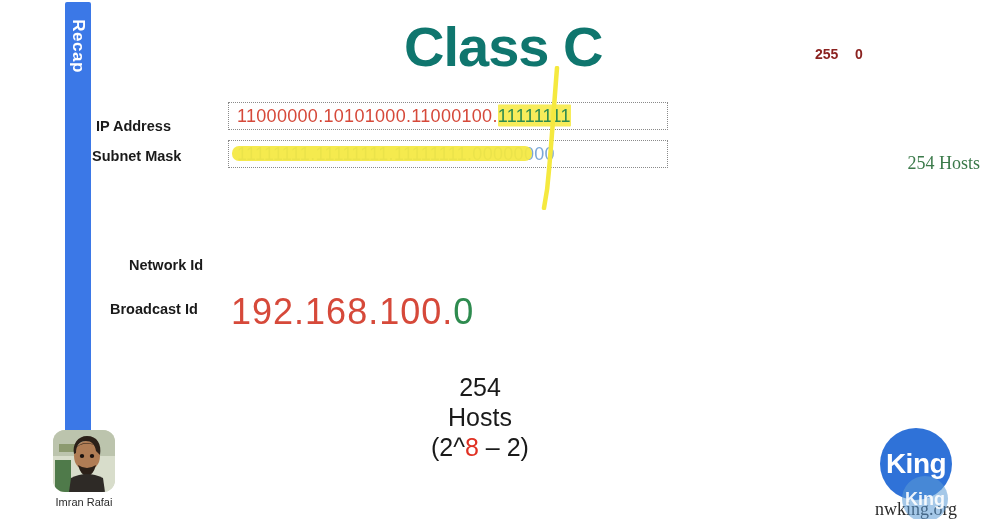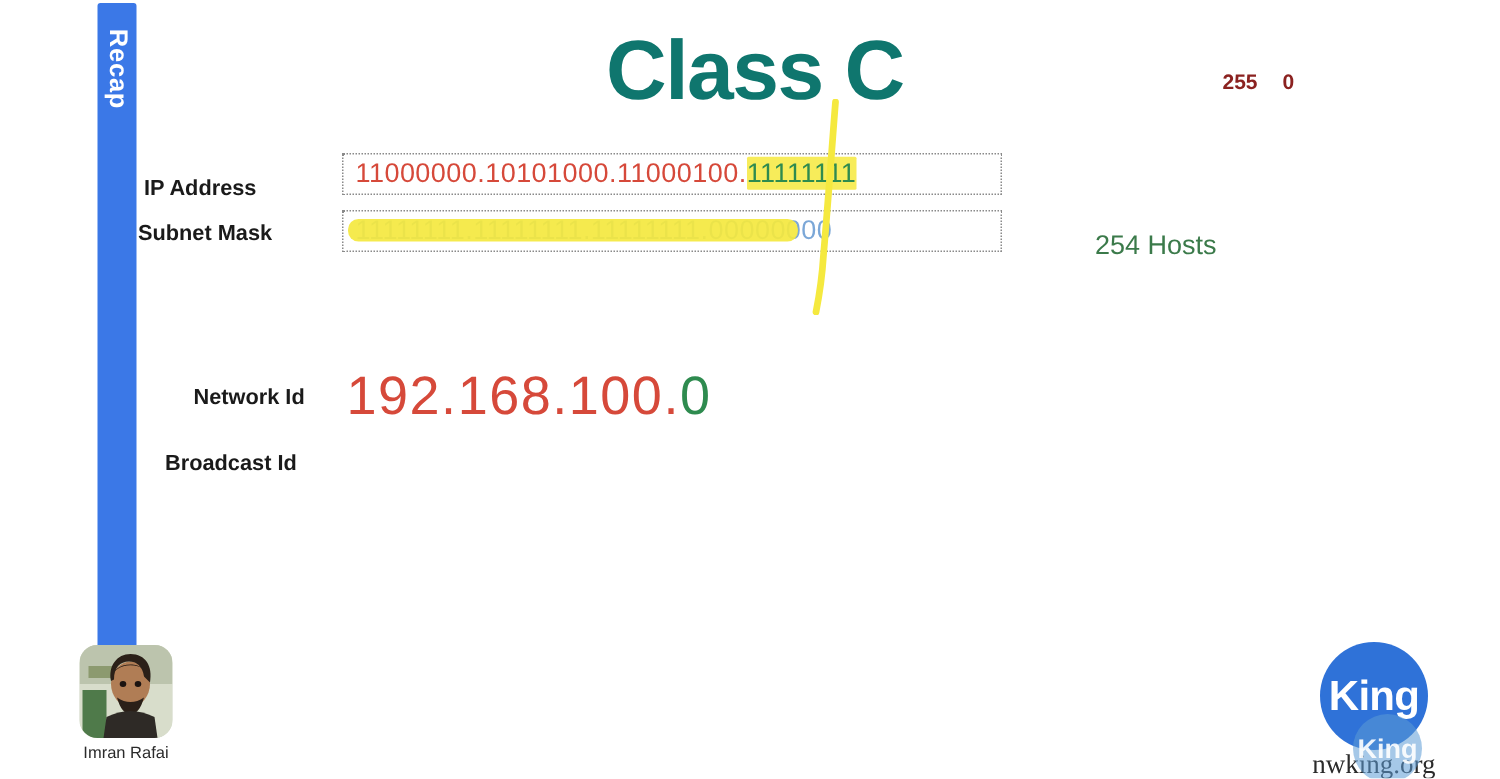--- a/index.html
+++ b/index.html
@@ -132,20 +132,21 @@
   #lbl-netid   { left: 110px; top: 257px; margin-left: 19px; }
   #lbl-bcstid  { left: 110px; top: 301px; }
 
   .id-value {
     position: absolute;
     left: 231px;
     font-size: 36px;
     letter-spacing: 1px;
     white-space: nowrap;
     font-family: "Liberation Sans", sans-serif;
+    margin-top: 48px;
   }
   #val-netid  { top: 243px; }
   #val-bcstid { top: 288px; }
 
   
   #hosts-caption {
     position: absolute;
     left: 380px;
     top: 372px;
     width: 200px;
@@ -207,24 +208,24 @@
     color: #8b2220;
     font-family: "Liberation Sans", sans-serif;
   }
   #pie-lbl-255 { left: 815px; top: 46px; }
   #pie-lbl-0   { left: 855px; top: 46px; }
   #pie-center-lbl {
     position: absolute;
     left: 730px;
     top: 153px;
     width: 250px;
-    text-align: left;
+    text-align: right;
     font-size: 18px;
     color: #3b7a4a;
-    font-family: Liberation Sans, sans-serif;
+    font-family: Liberation Serif, serif;
   }
   #legend {
     position: absolute;
     left: 0;
     top: 248px;
     width: 250px;
     display: flex;
     justify-content: center;
     align-items: center;
     gap: 5px;
@@ -342,20 +343,25 @@
     <path d="M17 2 C 14 40, 12 70, 9 104 C 8 120, 6 132, 4 142" stroke="#f5e93f" stroke-width="4.5" fill="none" stroke-linecap="round"></path>
   </svg>
 
   <div id="lbl-netid" class="id-label">Network Id</div>
   <div id="val-netid" class="id-value">
     <span class="oct-red">192</span><span class="dot-red">.</span><span class="oct-red">168</span><span class="dot-red">.</span><span class="oct-red">100</span><span class="dot-red">.</span><span class="oct-green">0</span>
   </div>
 
   <div id="lbl-bcstid" class="id-label">Broadcast Id</div>
 
+  <div id="hosts-caption">
+    <div>254</div>
+    <div>Hosts</div>
+    <div><span>(2^</span><span class="exp">8</span><span> – 2)</span></div>
+  </div>
 
   <div id="pie-lbl-255" class="pie-lbl">255</div>
   <div id="pie-lbl-0" class="pie-lbl">0</div>
   <div id="pie-center-lbl">254 Hosts</div>
 
   <div id="presenter">
     <div id="avatar">
       <svg viewBox="0 0 62 62" width="62" height="62">
         <rect x="0" y="0" width="62" height="62" fill="#d8ddcb"></rect>
         <rect x="0" y="0" width="62" height="26" fill="#bcc4ad"></rect>

